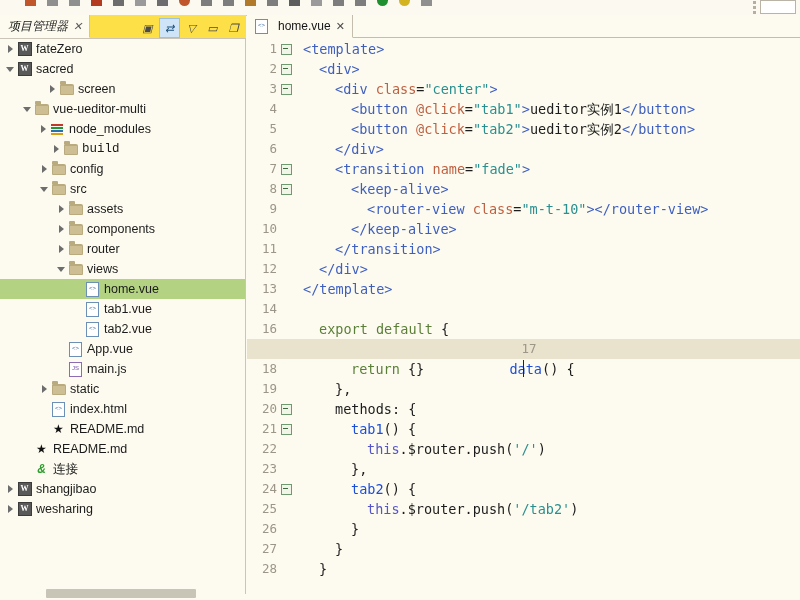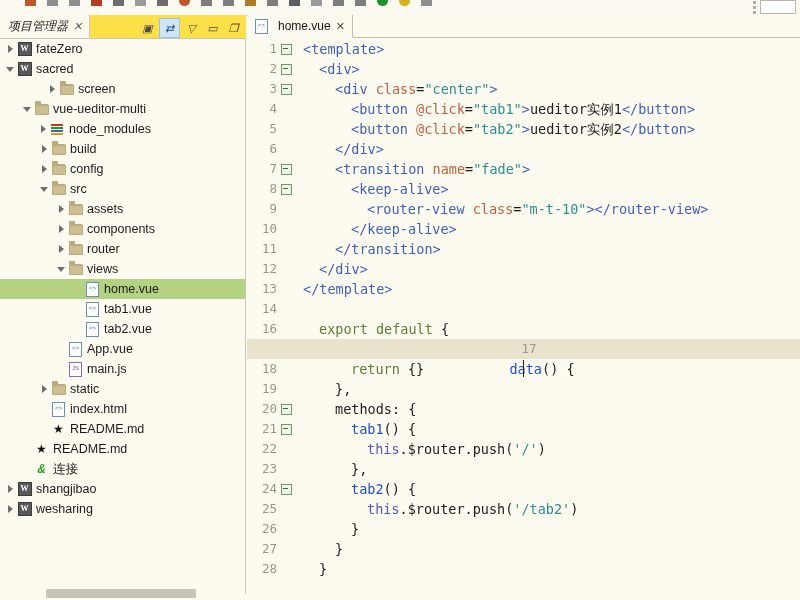--- a/index.html
+++ b/index.html
@@ -278,21 +278,21 @@
           <span class="ico">
             <span class="ic-node">
               <i style="top:0px;background:#c0392b"></i>
               <i style="top:3px;background:#27952f"></i>
               <i style="top:6px;background:#2a6fb5"></i>
               <i style="top:9px;background:#d4a017"></i>
             </span>
           </span>
           <span class="lbl">node_modules</span>
         </div>
-        <div class="trow" style="padding-left: 38px;">
+        <div class="trow" style="padding-left: 50px; font-family: Liberation Mono, monospace;">
           <span class="arrow closed"></span>
           <span class="ico">
             <span class="ic-folder"></span>
           </span>
           <span class="lbl">build</span>
         </div>
         <div class="trow" style="padding-left: 38px;">
           <span class="arrow closed"></span>
           <span class="ico">
             <span class="ic-folder"></span>

